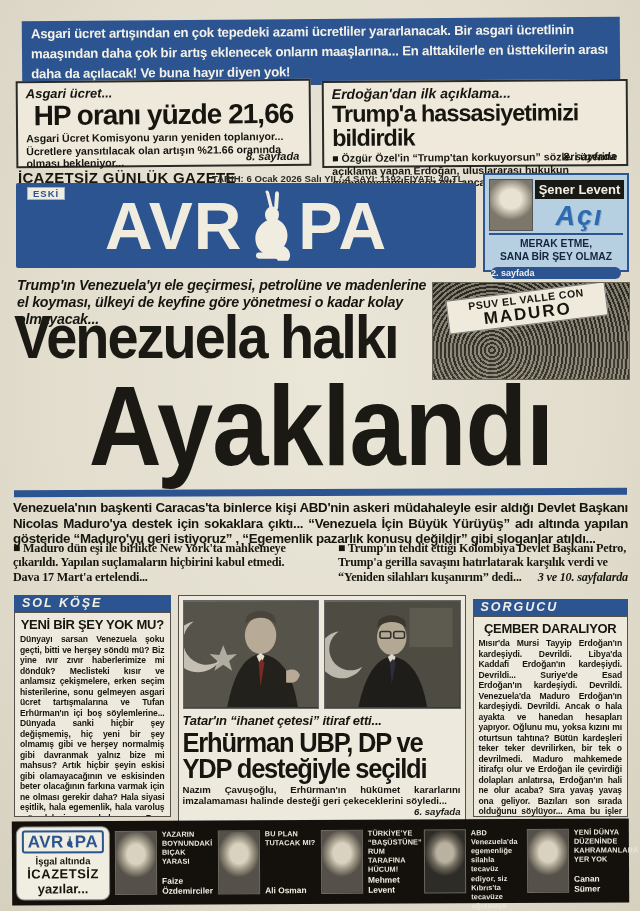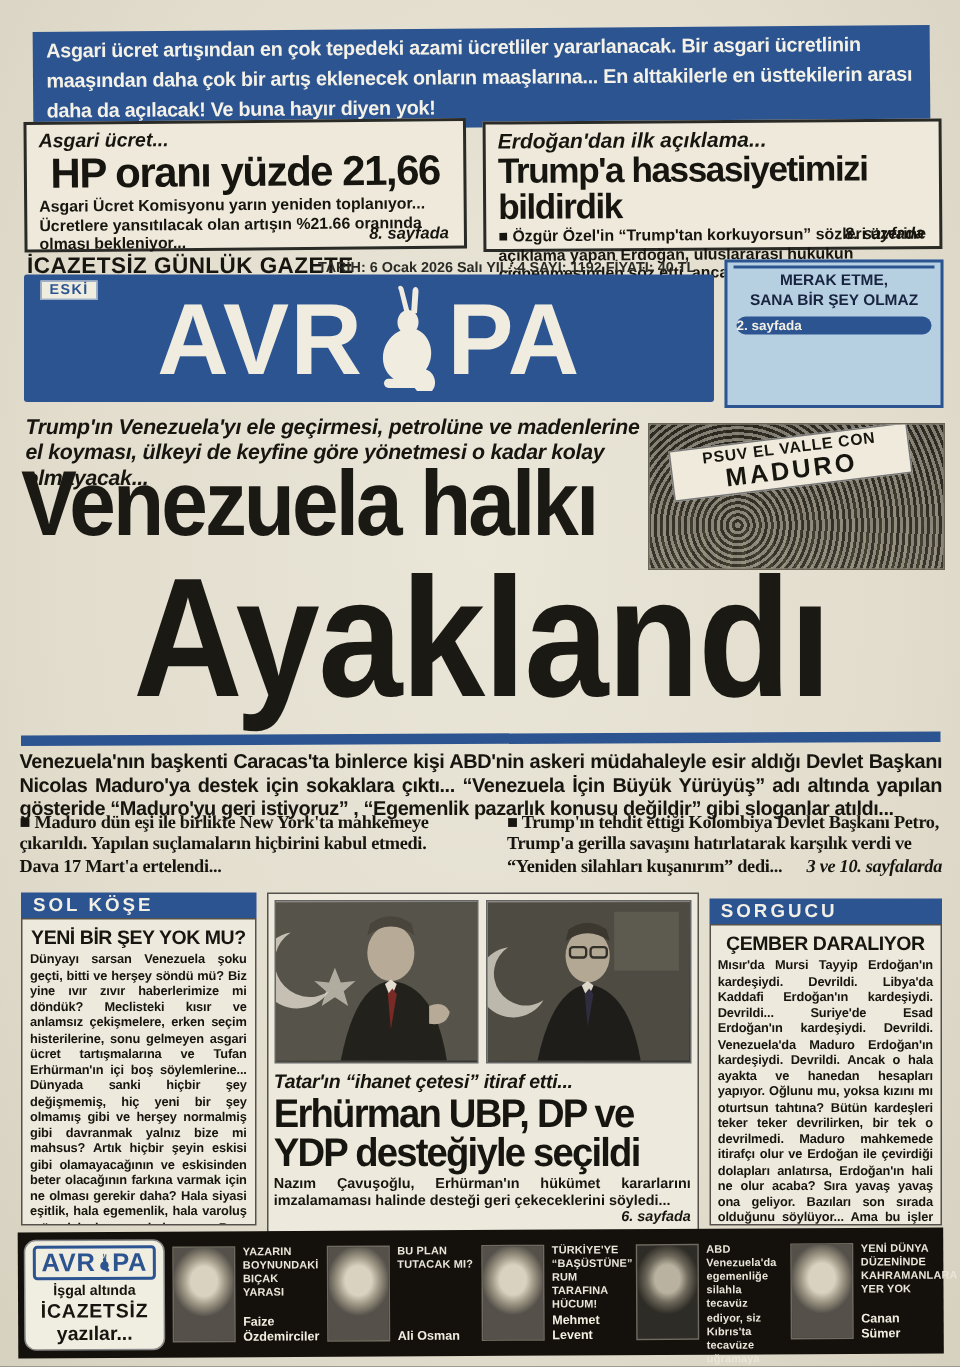--- a/index.html
+++ b/index.html
@@ -82,21 +82,21 @@
   .bullet{font-weight:bold;font-size:12.2px;line-height:1.17;letter-spacing:-0.2px;}
   .bullet.bl{width:297px;}
   .bullet.br{flex:1;}
 
   
   .cols{left:14px;top:595px;width:614px;height:222px;display:flex;gap:7px;}
   .opcol{display:flex;flex-direction:column;}
   .opcol.sol{width:158px;}
   .opcol.mid{width:288px;}
   .opcol.sor{width:157px;margin-top:4px;}
-  .col-header{background:#2c5490;color:#f2efe4;font-weight:bold;
+  .col-header{background:#2c5490;color:#f2efe4;font-weight:bold;font-style:italic;
         font-size:12.5px;letter-spacing:2px;padding:1px 8px 2px;align-self:flex-start;
         width:100%;box-sizing:border-box;}
   .col-box{border:1.5px solid #55514a;background:#edeadd;flex:1;padding:3px 5px 22px;
         display:flex;flex-direction:column;overflow:hidden;}
   .col-title{font-weight:bold;font-size:13px;text-align:center;margin:1px 0 2px;letter-spacing:-0.3px;}
   .col-body{font-size:8.55px;font-weight:600;line-height:1.23;text-align:justify;letter-spacing:-0.1px;}
 
   .mid-box{border:1.5px solid #55514a;background:#edeadd;flex:1;padding:4px;display:flex;flex-direction:column;}
   .photos{display:flex;gap:5px;}
   .pol-photo{width:137px;height:107px;border:1px solid #666;position:relative;overflow:hidden;
@@ -162,20 +162,25 @@
           <path d="M24 30 C10 36 8 52 16 60 C20 64 26 66 30 65 L34 70 L44 70 C48 66 46 58 40 56 C46 48 44 36 36 31 C32 28 27 28 24 30 Z"></path>
           <rect x="12" y="62" width="26" height="6" rx="3"></rect>
         </g>
       </svg>
       <span>PA</span>
     </div>
   </div>
   <div class="abs eski">ESKİ</div>
 
   <div class="abs levent">
+    <div class="lev-top">
+      <div class="lev-photo"></div>
+      <div class="lev-bar">Şener Levent</div>
+      <div class="lev-aci">Açı</div>
+    </div>
     <div class="lev-div"></div>
     <div class="lev-title">MERAK ETME,
 SANA BİR ŞEY OLMAZ</div>
     <div class="lev-ref">2. sayfada</div>
   </div>
 
   <div class="abs lead-kicker">Trump'ın Venezuela'yı ele geçirmesi, petrolüne ve madenlerine el koyması, ülkeyi de keyfine göre yönetmesi o kadar kolay olmayacak...</div>
 
   <div class="abs crowd">
     <div class="crowd-texture"></div>

